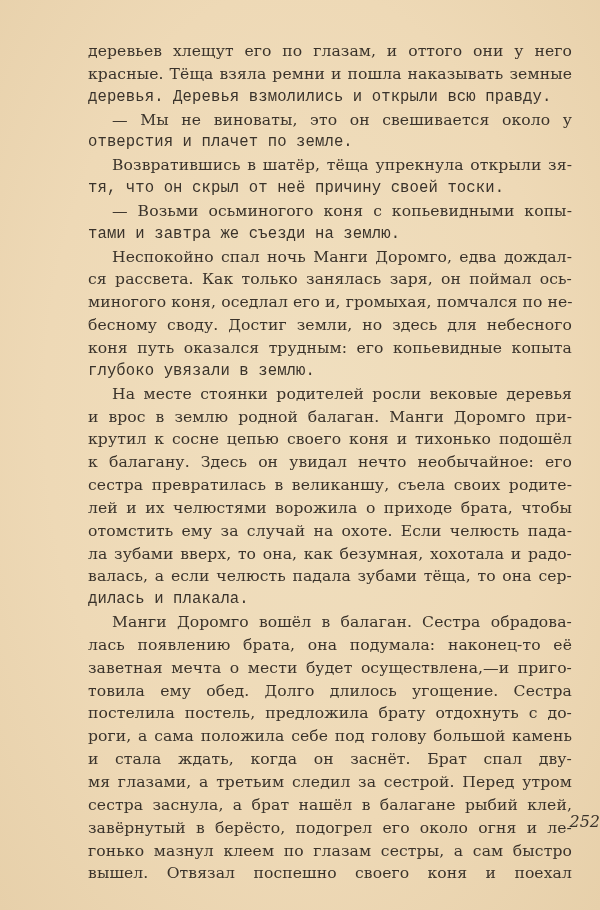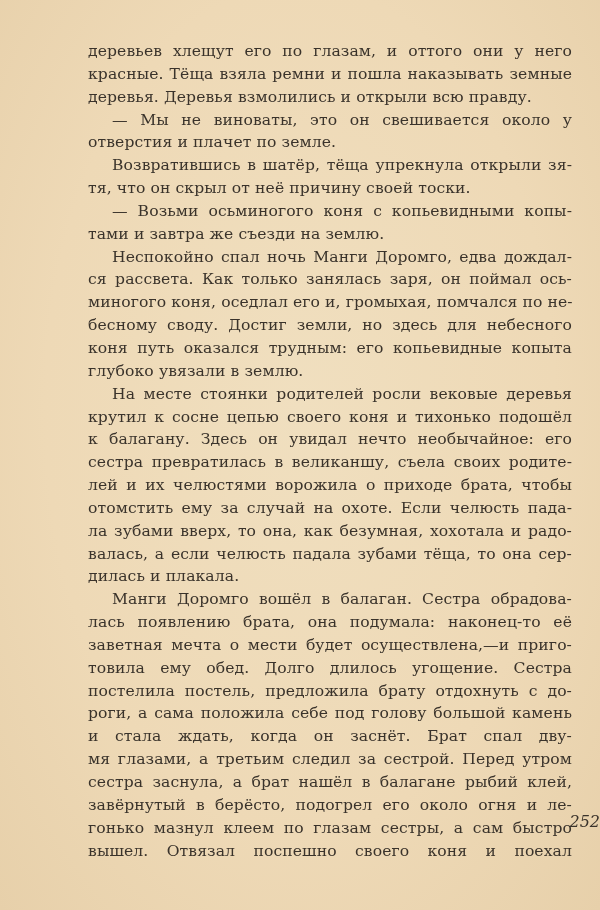--- a/index.html
+++ b/index.html
@@ -14,21 +14,21 @@
   .text {
     position:absolute; left:74px; top:40px; width:484px;margin-left:14px;
   }
   .line {
     display:block; height:22.85px; line-height:22.85px;
     font-size:15.6px; white-space:nowrap;
     text-align:justify; text-align-last:justify;
     letter-spacing:0.1px;
   }
   .line.indent { padding-left:24px; }
-  .line.last { text-align-last:left; }
+  .line.last { text-align-last:left;font-family:Liberation Mono, monospace; }
   .folio {
     position:absolute; left:0; width:600px; top:812px;
     text-align:right; font-style:italic; font-size:16px;
     color:#3a332b;
   }
 </style>
 </head>
 <body>
 
 <div class="page">
@@ -42,20 +42,21 @@
       <span class="line last">тя, что он скрыл от неё причину своей тоски.</span>
       <span class="line indent">— Возьми осьминогого коня с копьевидными копы-</span>
       <span class="line last">тами и завтра же съезди на землю.</span>
       <span class="line indent">Неспокойно спал ночь Манги Доромго, едва дождал-</span>
       <span class="line">ся рассвета. Как только занялась заря, он поймал ось-</span>
       <span class="line">миногого коня, оседлал его и, громыхая, помчался по не-</span>
       <span class="line">бесному своду. Достиг земли, но здесь для небесного</span>
       <span class="line">коня путь оказался трудным: его копьевидные копыта</span>
       <span class="line last">глубоко увязали в землю.</span>
       <span class="line indent">На месте стоянки родителей росли вековые деревья</span>
+      <span class="line">и врос в землю родной балаган. Манги Доромго при-</span>
       <span class="line">крутил к сосне цепью своего коня и тихонько подошёл</span>
       <span class="line">к балагану. Здесь он увидал нечто необычайное: его</span>
       <span class="line">сестра превратилась в великаншу, съела своих родите-</span>
       <span class="line">лей и их челюстями ворожила о приходе брата, чтобы</span>
       <span class="line">отомстить ему за случай на охоте. Если челюсть пада-</span>
       <span class="line">ла зубами вверх, то она, как безумная, хохотала и радо-</span>
       <span class="line">валась, а если челюсть падала зубами тёща, то она сер-</span>
       <span class="line last">дилась и плакала.</span>
       <span class="line indent">Манги Доромго вошёл в балаган. Сестра обрадова-</span>
       <span class="line">лась появлению брата, она подумала: наконец-то её</span>

